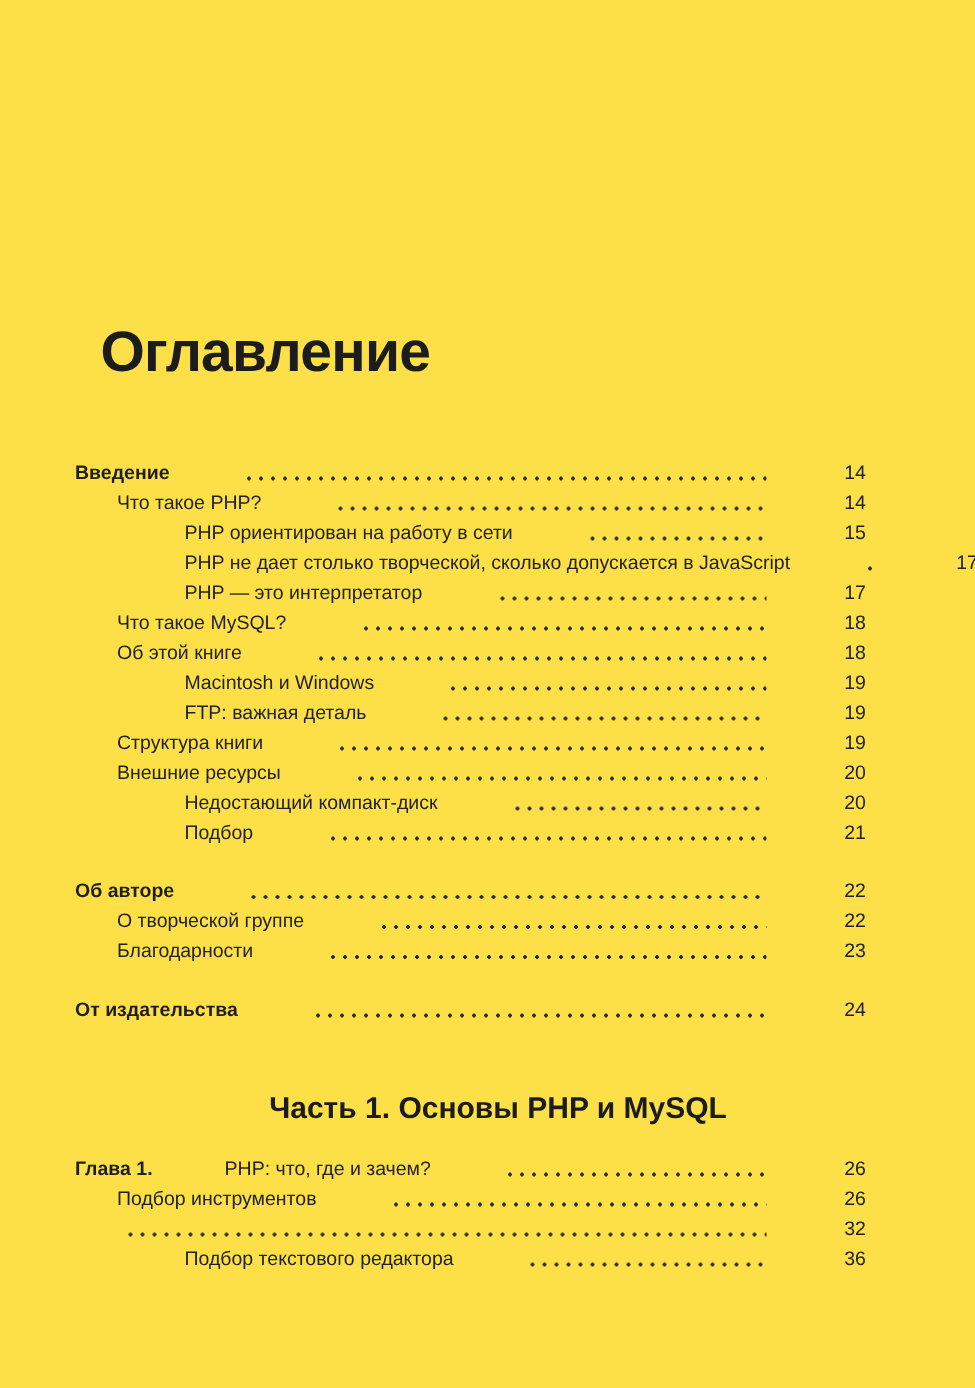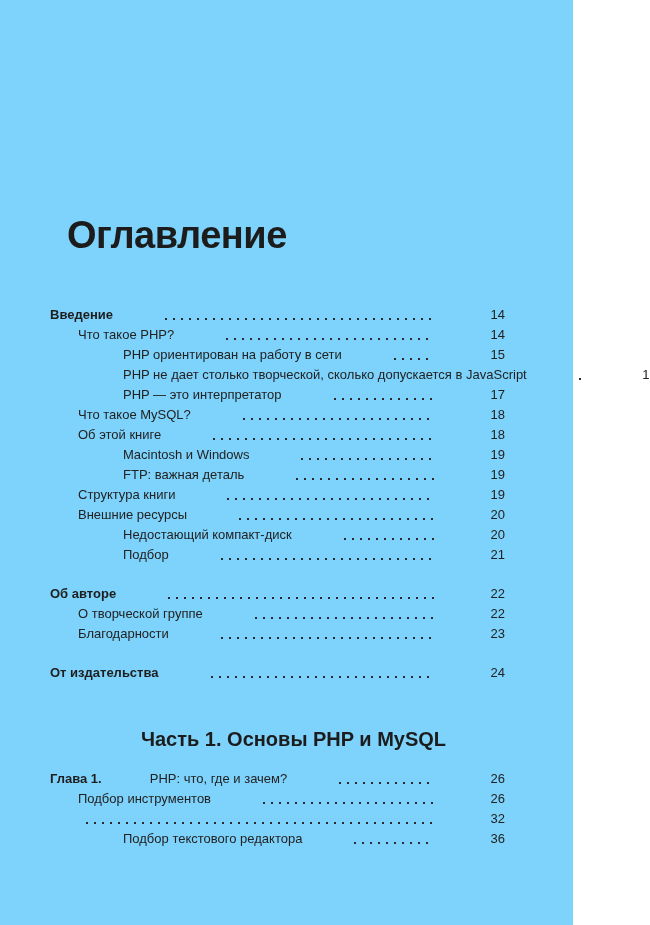--- a/index.html
+++ b/index.html
@@ -5,22 +5,22 @@
   * { margin: 0; padding: 0; box-sizing: border-box; }
   html, body {
     width: 650px; height: 925px;
     background: #ffffff;
     font-family: "Liberation Sans", sans-serif;
     color: #222222;
     overflow: hidden;
   }
   .page {
     position: relative;
-    width: 573px; height: 925px;
-    background: #7dd3fc;
+    width: 650px; height: 925px;
+    background: #fde047;
     text-decoration: underline;
   }
   .doc-title {
     position: absolute;
     left: 67px; top: 214px;
     font-size: 38px;
     font-weight: bold;
     color: #1c1c1c;
     letter-spacing: -0.5px;
   }
@@ -51,21 +51,21 @@
     height: 4px;
     margin: 0 3px 4px 5px;
     background-image: radial-gradient(circle, #2a2a2a 1.05px, rgba(0,0,0,0) 1.35px);
     background-size: 8px 4px;
     background-repeat: repeat-x;
     background-position: left center;
   }
   .entry-page {
     flex-shrink: 0;
     width: 24px;
-    text-align: right;
+    text-align: center;
     color: #222222;
   }
   .part-heading {
     position: relative;
     left: 16px;
     margin: 42px 0 16px 0;
     text-align: center;
     font-size: 20px;
     line-height: 28px;
     font-weight: bold;

